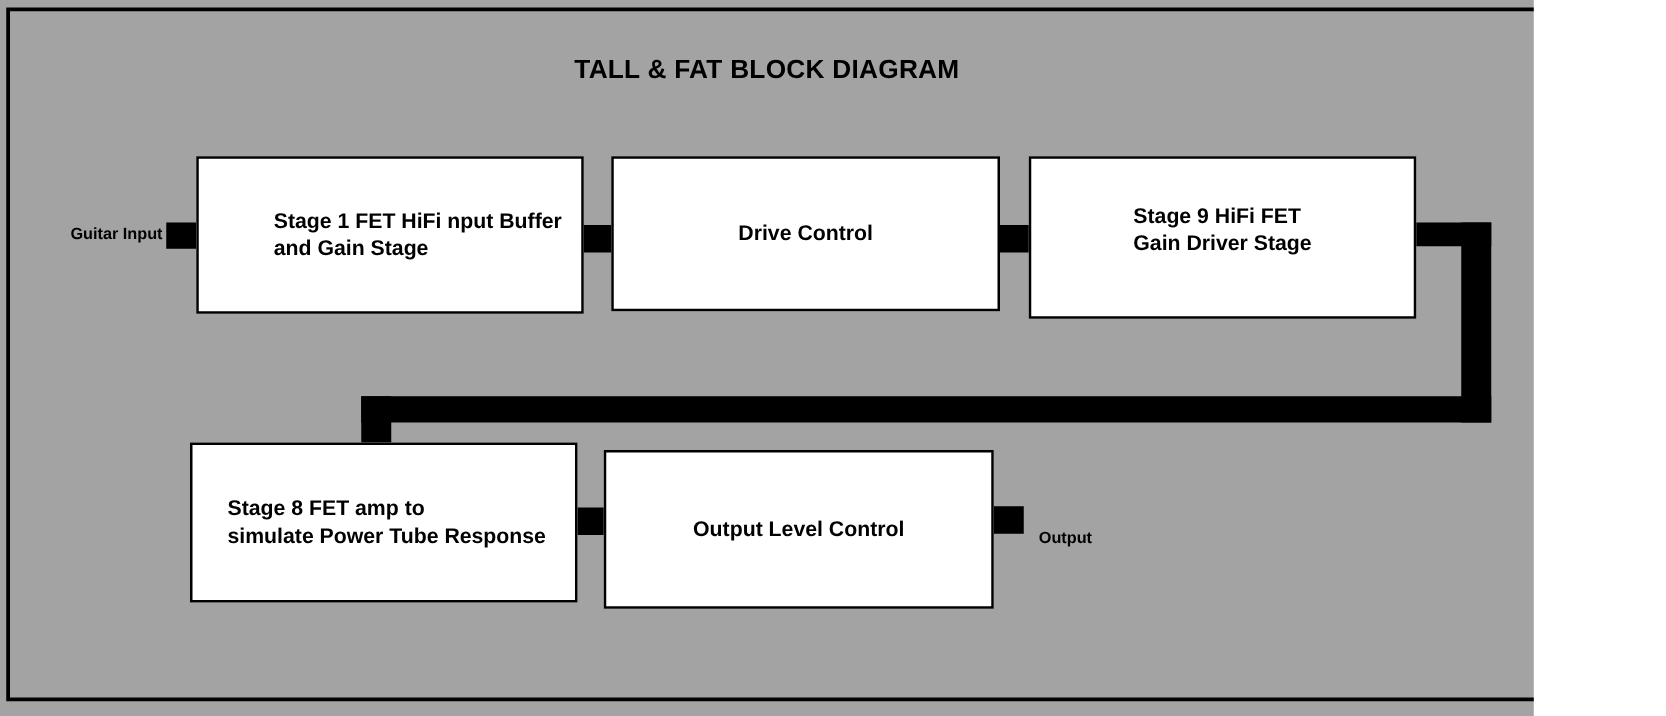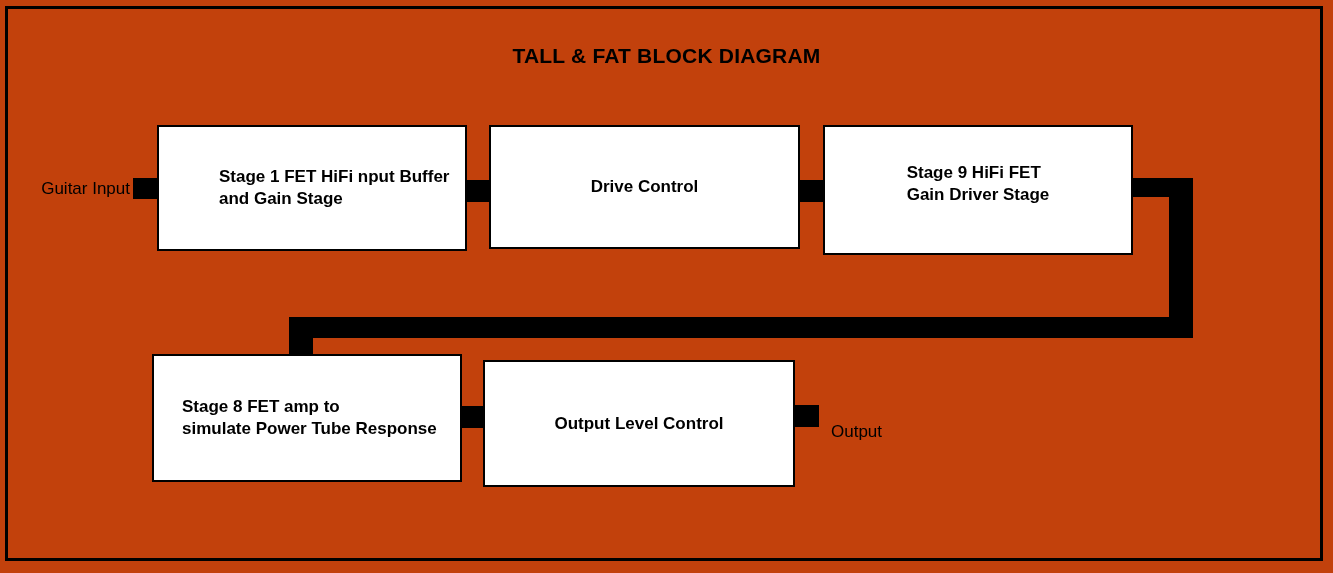--- a/index.html
+++ b/index.html
@@ -1,23 +1,23 @@
 <!DOCTYPE html>
 <html><head>
 <meta charset="utf-8">
 <style>
   * { margin: 0; padding: 0; box-sizing: border-box; }
   html, body { background: #ffffff; }
   body { font-family: "Liberation Sans", sans-serif; }
 
   .canvas {
     position: relative;
-    width: 1333px;
+    width: 1227px;
     height: 573px;
-    background: #c2410c;
+    background: #a3a3a3;
     overflow: hidden;
   }
 
   .frame {
     position: absolute;
     left: 5px; top: 6px;
     width: 1318px; height: 555px;
     border: 3px solid #000;
     background: transparent;
   }
@@ -64,22 +64,22 @@
   .conn-2       { left: 798px;  top: 180px; width: 27px;  height: 22px; }
   .conn-exit    { left: 1131px; top: 178px; width: 62px;  height: 19px; }
   .conn-vbar    { left: 1169px; top: 178px; width: 24px;  height: 160px; }
   .conn-hbar    { left: 289px;  top: 317px; width: 904px; height: 21px; }
   .conn-vstub   { left: 289px;  top: 317px; width: 24px;  height: 39px; }
   .conn-3       { left: 460px;  top: 406px; width: 25px;  height: 22px; }
   .conn-out     { left: 793px;  top: 405px; width: 26px;  height: 22px; }
 
   .io-label {
     position: absolute;
-    font-size: 17px;
-    font-weight: normal;
+    font-size: 13px;
+    font-weight: bold;
     color: #000;
     white-space: nowrap;
   }
   .label-input  { left: 20px;  top: 179px; width: 110px; text-align: right; }
   .label-output { left: 831px; top: 406px; margin-top: 16px; }
 </style>
 </head>
 <body>
 
 <div class="canvas">

